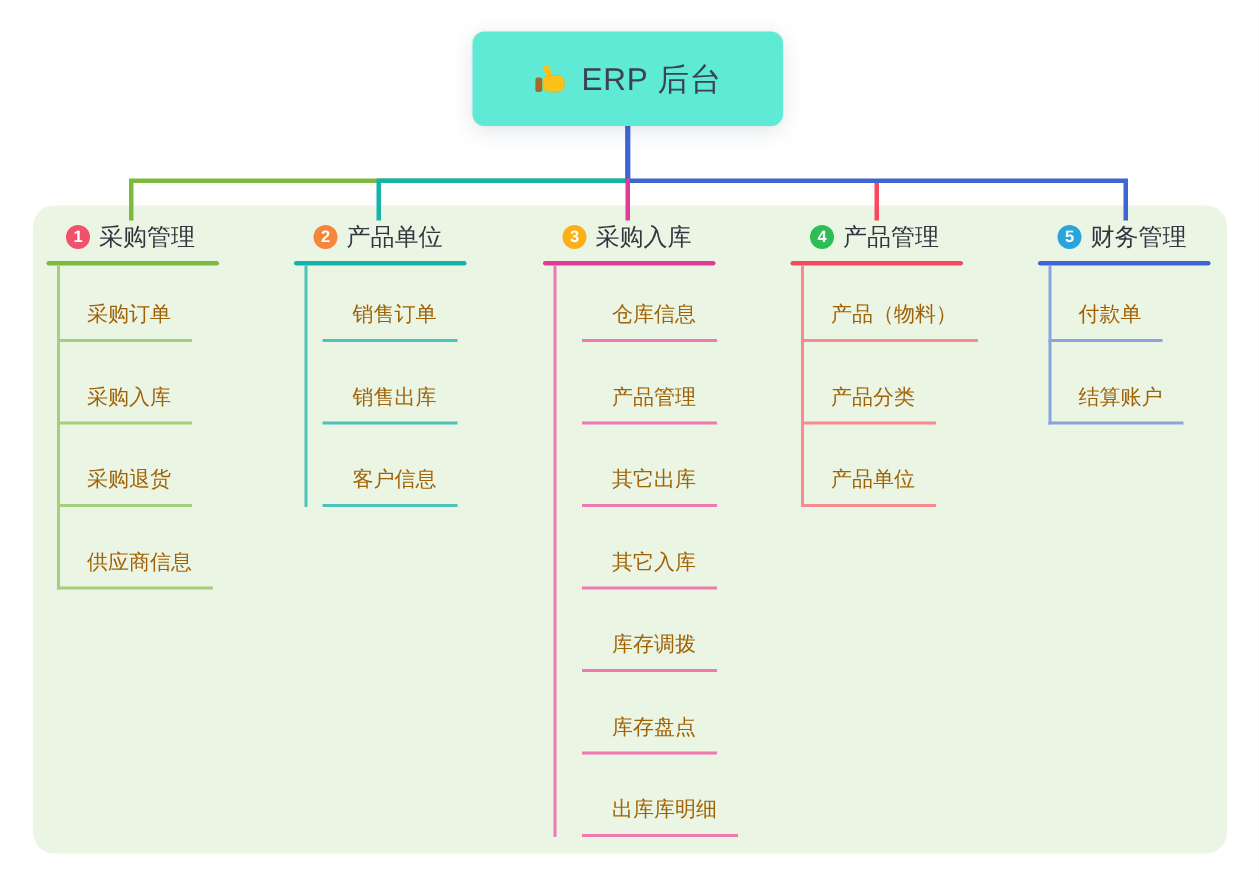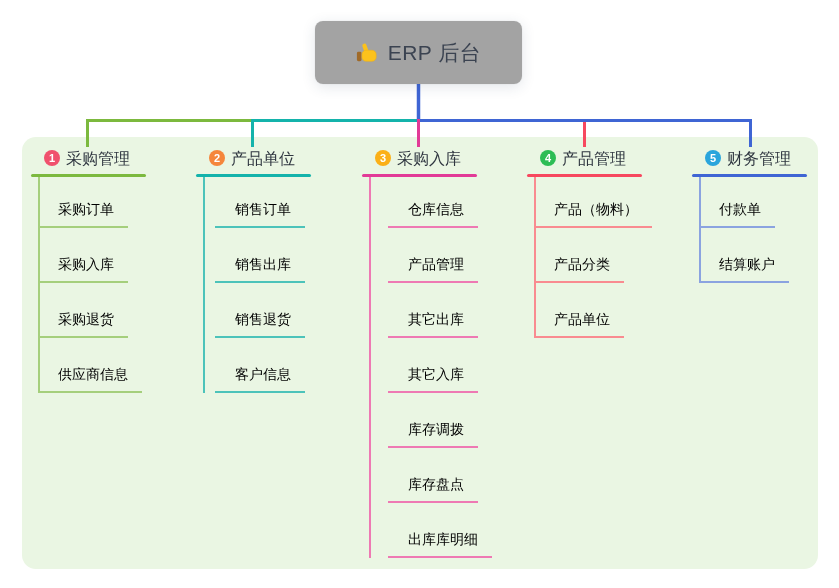--- a/index.html
+++ b/index.html
@@ -8,38 +8,38 @@
     font-family:"Liberation Sans","DejaVu Sans",sans-serif;
     background:#ffffff;
   }
   .panel{
     position:absolute;left:22px;top:137px;width:796px;height:432px;
     border-radius:14px;
   }
   #connectors{position:absolute;left:0;top:0;width:839px;height:588px;pointer-events:none;}
   .root-card{
     position:absolute;left:315px;top:21px;width:207px;height:63px;
-    background:#a3a3a3;border-radius:8px;
+    background:#5eead4;border-radius:8px;
     box-shadow:0 3px 14px rgba(40,60,90,.13), 0 0 0 1px rgba(0,0,0,.02);
     display:flex;align-items:center;justify-content:center;gap:10px;
   }
   .root-title{font-size:21px;color:#3b4351;letter-spacing:.5px;}
   .thumb-icon{display:inline-flex;width:22px;height:22px;}
   .col{position:absolute;top:148px;width:160px;}
   .badge{
     position:absolute;left:13px;top:2px;width:16px;height:16px;border-radius:50%;
     color:#fff;font-size:11px;font-weight:600;line-height:16px;text-align:center;
   }
   .col-label{position:absolute;left:35px;top:0;font-size:16px;line-height:21px;color:#2f3640;white-space:nowrap;}
   .col-underline{position:absolute;left:0;top:26px;width:115px;height:3px;border-radius:2px;}
   .leaves{position:absolute;left:7px;top:29px;border-left:2px solid #ccc;}
   .leaf-row{height:55px;display:flex;align-items:flex-end;margin-left:-2px;}
   .leaf-row:first-child{height:51px;}
   .leaf{
-    display:inline-block;white-space:nowrap;font-size:14px;color:#000000;
+    display:inline-block;white-space:nowrap;font-size:14px;color:#a16207;
     padding:0 14px 7px 20px;border-bottom:2px solid #14b8a6;
   }
 </style>
 </head>
 <body>
 
 <div class="stage">
 
   <div class="panel" style="background: rgb(234, 246, 227);"></div>
 
@@ -87,23 +87,20 @@
       <div class="col" style="left: 196px;">
       <span class="badge" style="background: rgb(245, 134, 59);">2</span>
       <span class="col-label">产品单位</span>
       <div class="col-underline" style="background: rgb(20, 179, 171);"></div>
       <div class="leaves" style="border-left-color: rgb(76, 195, 186); padding-left: 12px;">
           <div class="leaf-row">
       <span class="leaf" style="border-bottom-color: rgb(76, 195, 186);">销售订单</span>
     </div>
           <div class="leaf-row">
       <span class="leaf" style="border-bottom-color: rgb(76, 195, 186);">销售出库</span>
-    </div>
-          <div class="leaf-row">
-      <span class="leaf" style="border-bottom-color: rgb(76, 195, 186);">销售退货</span>
     </div>
           <div class="leaf-row">
       <span class="leaf" style="border-bottom-color: rgb(76, 195, 186);">客户信息</span>
     </div>
         </div>
     </div>
       <div class="col" style="left: 362px;">
       <span class="badge" style="background: rgb(251, 176, 23);">3</span>
       <span class="col-label">采购入库</span>
       <div class="col-underline" style="background: rgb(226, 58, 151);"></div>

